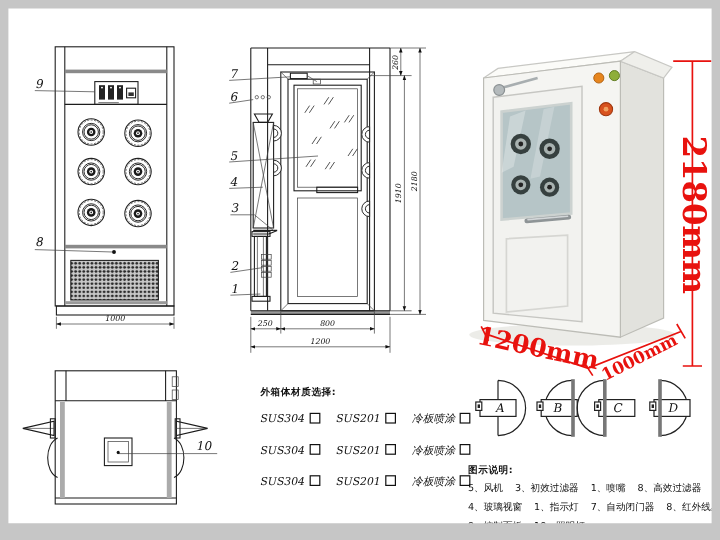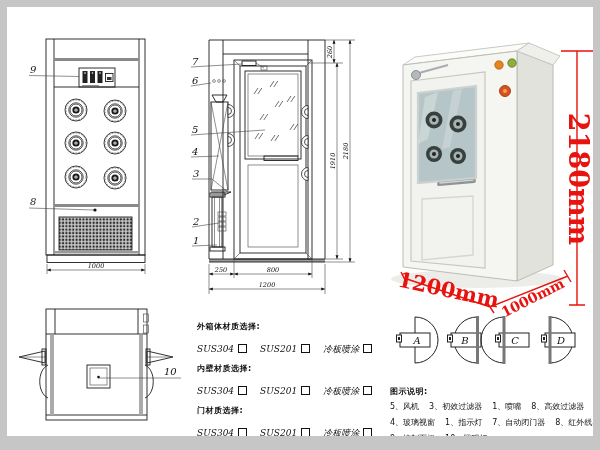--- a/index.html
+++ b/index.html
@@ -11,21 +11,21 @@
   #draw{position:absolute;left:0;top:0;}
   .ln{stroke:#1c1c1c;stroke-width:0.9;fill:none;}
   .lt{stroke:#444;stroke-width:0.6;fill:none;}
   .co{font:italic 10px "DejaVu Serif",serif;fill:#111;}
   .dm{font:italic 6.5px "DejaVu Serif",serif;fill:#111;}
   .ltr{font:italic 10px "DejaVu Serif",serif;fill:#111;}
   .rd1{font:700 27px "DejaVu Serif",serif;fill:#e8120e;}
   .rd2{font:700 21px "DejaVu Serif",serif;fill:#e8120e;}
   .rd3{font:700 14px "DejaVu Serif",serif;fill:#e8120e;}
   .redln{stroke:#e8120e;stroke-width:1.4;fill:none;}
-  .materials{position:absolute;left:190px;top:314px;width:178px;color:#111;}
+  .materials{position:absolute;left:210px;top:314px;width:178px;color:#111;}
   .m-title{font-weight:bold;font-size:8px;margin:0 0 5px 0;letter-spacing:.5px;}
   .m-sec{margin-bottom:7px;}
   .m-opts{display:flex;align-items:center;margin-bottom:4px;}
   .opt{font:italic 9px "DejaVu Serif",serif;white-space:nowrap;}
   .cb{display:inline-block;width:7px;height:7px;border:1.2px solid #111;margin:0 13px 0 4px;vertical-align:-1px;background:#fff;}
   .m-opts .optwrap:last-child .cb{margin-right:0;}
   .legend{position:absolute;left:383px;top:379px;width:214px;color:#111;}
   .l-title{font-weight:bold;font-size:8px;margin-bottom:4px;letter-spacing:.5px;}
   .l-row{display:flex;gap:10px;font-size:8px;margin-bottom:5px;white-space:nowrap;}
 </style>
@@ -324,29 +324,27 @@
 <div class="materials">
   <div class="m-sec">
     <div class="m-title">外箱体材质选择:</div>
     <div class="m-opts">
       <span class="optwrap"><span class="opt">SUS304</span><span class="cb"></span></span>
       <span class="optwrap"><span class="opt">SUS201</span><span class="cb"></span></span>
       <span class="optwrap"><span class="opt">冷板喷涂</span><span class="cb"></span></span>
     </div>
   </div>
   <div class="m-sec">
-    <div class="m-title">内壁材质选择:</div>
     <div class="m-opts">
       <span class="optwrap"><span class="opt">SUS304</span><span class="cb"></span></span>
       <span class="optwrap"><span class="opt">SUS201</span><span class="cb"></span></span>
       <span class="optwrap"><span class="opt">冷板喷涂</span><span class="cb"></span></span>
     </div>
   </div>
   <div class="m-sec">
-    <div class="m-title">门材质选择:</div>
     <div class="m-opts">
       <span class="optwrap"><span class="opt">SUS304</span><span class="cb"></span></span>
       <span class="optwrap"><span class="opt">SUS201</span><span class="cb"></span></span>
       <span class="optwrap"><span class="opt">冷板喷涂</span><span class="cb"></span></span>
     </div>
   </div>
 </div>
 
 <div class="legend">
   <div class="l-title">图示说明:</div>

